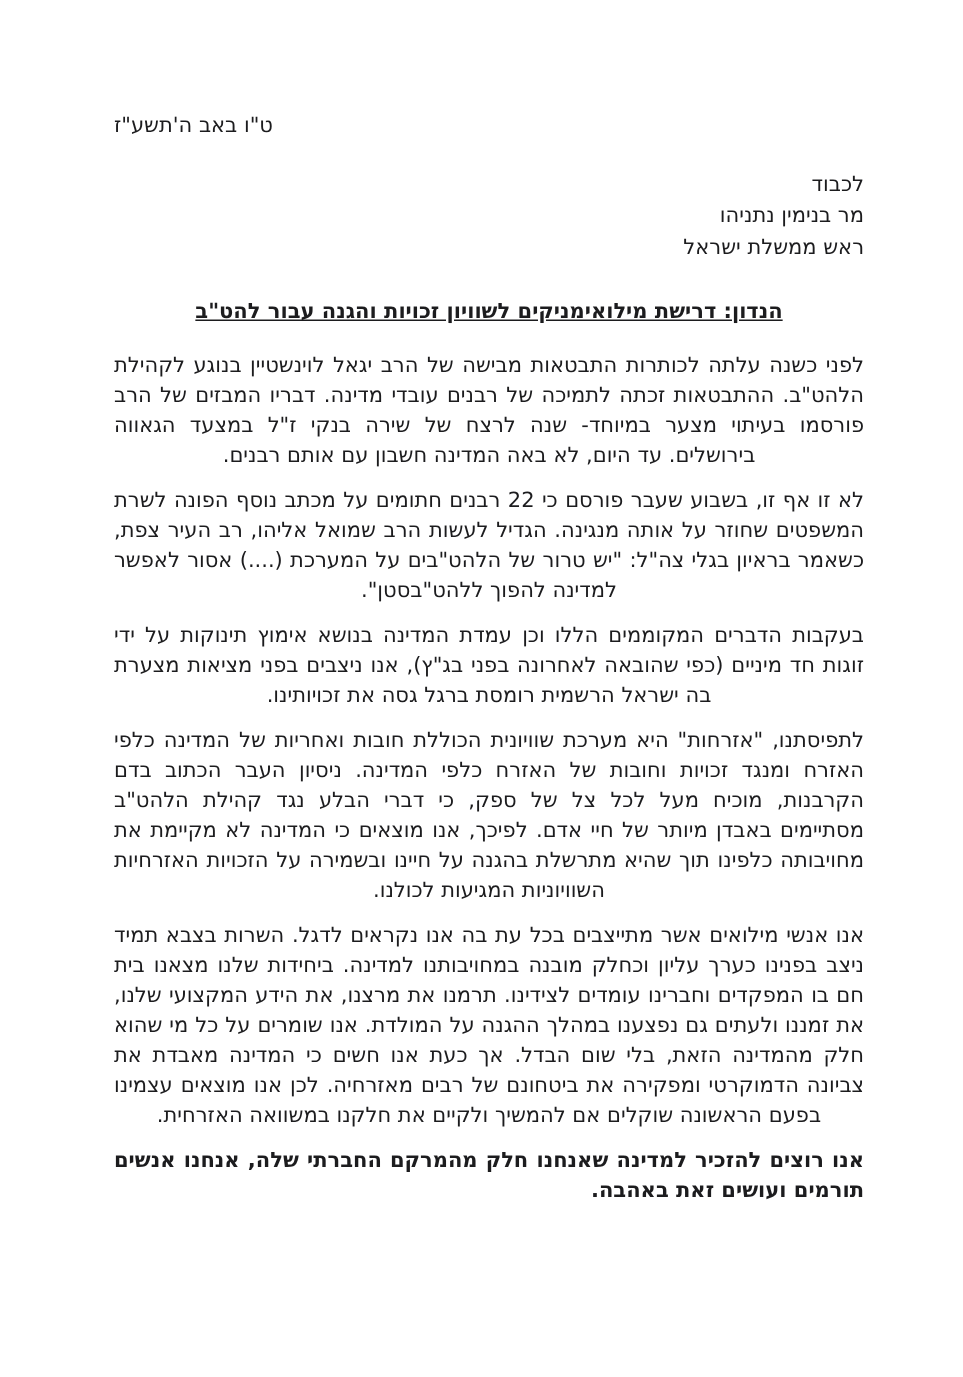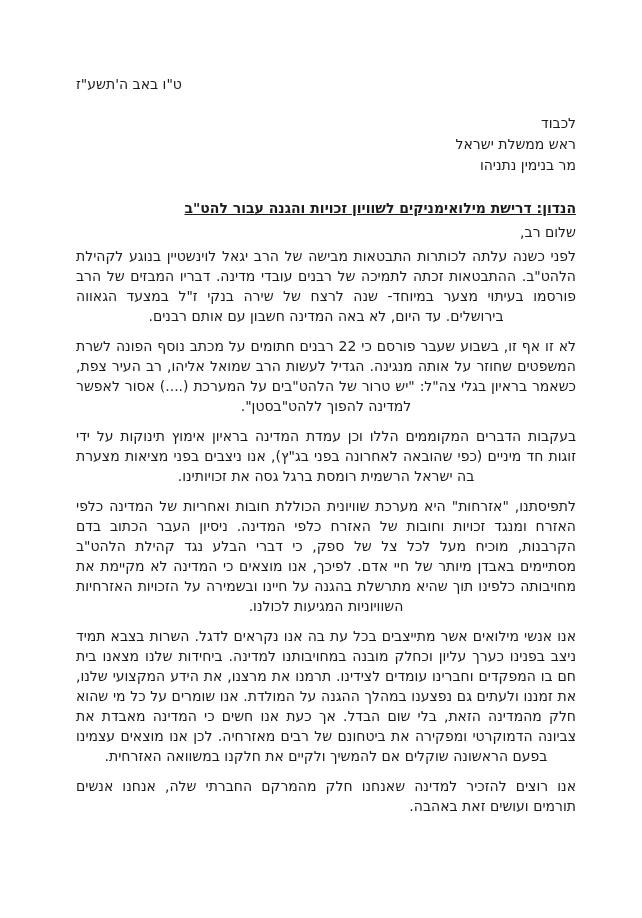--- a/index.html
+++ b/index.html
@@ -31,63 +31,64 @@
   .recipient-block {
     direction: rtl;
     text-align: right;
     margin-bottom: 22px;
   }
   .recipient-block > div {
     line-height: 21px;
   }
   .subject {
     direction: rtl;
+    text-align: center;
     font-weight: bold;
     text-decoration: underline;
-    margin: 0 0 4px 0;
+    margin: 0 0 16px 0;
   }
   .greeting {
     direction: rtl;
     text-align: right;
     margin: 0 0 4px 0;
   }
   .para {
     direction: rtl;
     text-align: justify;
     text-align-last: center;
     margin: 0 0 10px 0;
   }
   .para:last-child {
     text-align-last: right;
+    font-weight: bold;
   }
 </style>
 </head>
 <body>
 
 <div class="page">
 
   <div class="date-block">
     <div>ט"ו באב ה'תשע"ז</div>
   </div>
 
   <div class="recipient-block">
     <div>לכבוד</div>
+    <div>מר בנימין נתניהו</div>
     <div>ראש ממשלת ישראל</div>
-    <div>מר בנימין נתניהו</div>
   </div>
 
   <div class="subject">הנדון: דרישת מילואימניקים לשוויון זכויות והגנה עבור להט"ב</div>
 
-  <div class="greeting">שלום רב,</div>
 
   <p class="para">לפני כשנה עלתה לכותרות התבטאות מבישה של הרב יגאל לוינשטיין בנוגע לקהילת הלהט"ב. ההתבטאות זכתה לתמיכה של רבנים עובדי מדינה. דבריו המבזים של הרב פורסמו בעיתוי מצער במיוחד- שנה לרצח של שירה בנקי ז"ל במצעד הגאווה בירושלים. עד היום, לא באה המדינה חשבון עם אותם רבנים.</p>
 
   <p class="para">לא זו אף זו, בשבוע שעבר פורסם כי 22 רבנים חתומים על מכתב נוסף הפונה לשרת המשפטים שחוזר על אותה מנגינה. הגדיל לעשות הרב שמואל אליהו, רב העיר צפת, כשאמר בראיון בגלי צה"ל: "יש טרור של הלהט"בים על המערכת (....) אסור לאפשר למדינה להפוך ללהט"בסטן".</p>
 
-  <p class="para">בעקבות הדברים המקוממים הללו וכן עמדת המדינה בראיון אימוץ תינוקות על ידי זוגות חד מיניים (כפי שהובאה לאחרונה בפני בג"ץ), אנו ניצבים בפני מציאות מצערת בה ישראל הרשמית רומסת ברגל גסה את זכויותינו.</p>
+  <p class="para">בעקבות הדברים המקוממים הללו וכן עמדת המדינה בנושא אימוץ תינוקות על ידי זוגות חד מיניים (כפי שהובאה לאחרונה בפני בג"ץ), אנו ניצבים בפני מציאות מצערת בה ישראל הרשמית רומסת ברגל גסה את זכויותינו.</p>
 
   <p class="para">לתפיסתנו, "אזרחות" היא מערכת שוויונית הכוללת חובות ואחריות של המדינה כלפי האזרח ומנגד זכויות וחובות של האזרח כלפי המדינה. ניסיון העבר הכתוב בדם הקרבנות, מוכיח מעל לכל צל של ספק, כי דברי הבלע נגד קהילת הלהט"ב מסתיימים באבדן מיותר של חיי אדם. לפיכך, אנו מוצאים כי המדינה לא מקיימת את מחויבותה כלפינו תוך שהיא מתרשלת בהגנה על חיינו ובשמירה על הזכויות האזרחיות השוויוניות המגיעות לכולנו.</p>
 
   <p class="para">אנו אנשי מילואים אשר מתייצבים בכל עת בה אנו נקראים לדגל. השרות בצבא תמיד ניצב בפנינו כערך עליון וכחלק מובנה במחויבותנו למדינה. ביחידות שלנו מצאנו בית חם בו המפקדים וחברינו עומדים לצידינו. תרמנו את מרצנו, את הידע המקצועי שלנו, את זמננו ולעתים גם נפצענו במהלך ההגנה על המולדת. אנו שומרים על כל מי שהוא חלק מהמדינה הזאת, בלי שום הבדל. אך כעת אנו חשים כי המדינה מאבדת את צביונה הדמוקרטי ומפקירה את ביטחונם של רבים מאזרחיה. לכן אנו מוצאים עצמינו בפעם הראשונה שוקלים אם להמשיך ולקיים את חלקנו במשוואה האזרחית.</p>
 
   <p class="para">אנו רוצים להזכיר למדינה שאנחנו חלק מהמרקם החברתי שלה, אנחנו אנשים תורמים ועושים זאת באהבה.</p>
 
 </div>
 
 </body></html>

